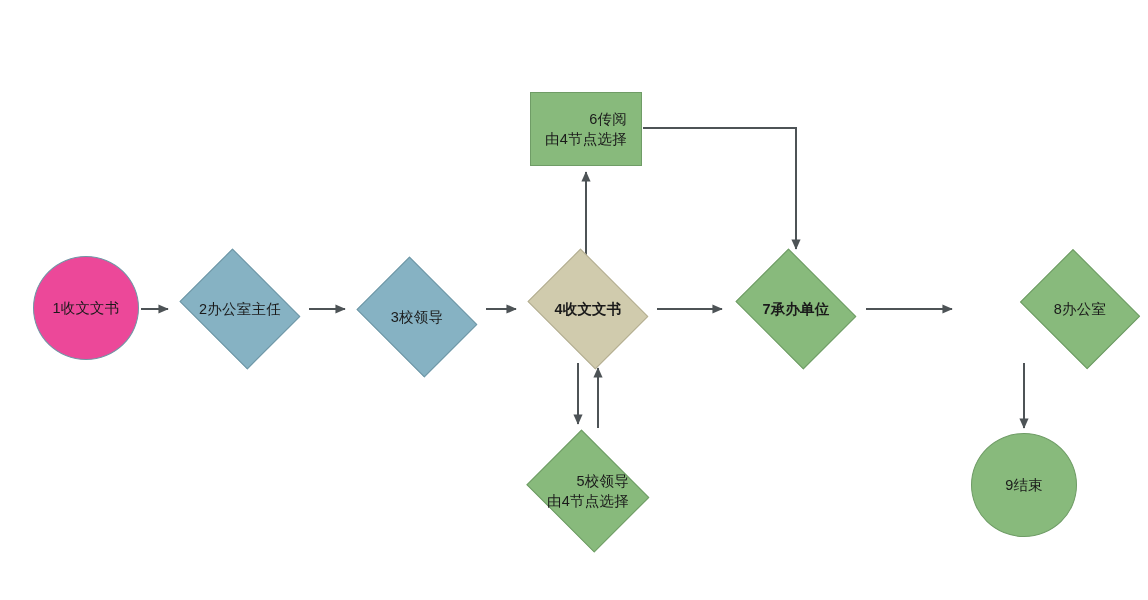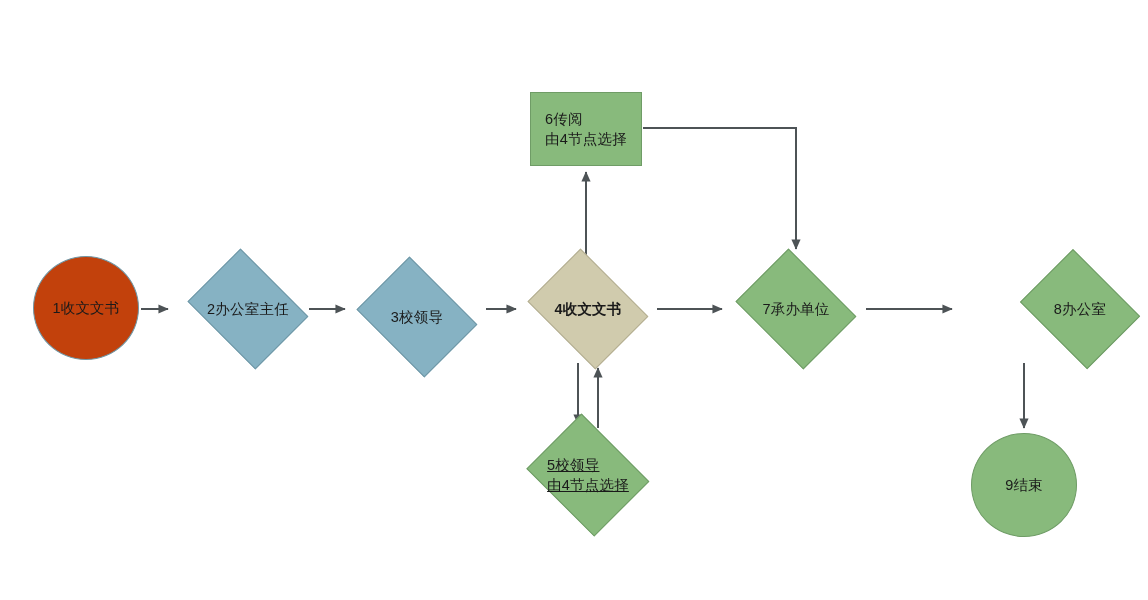--- a/index.html
+++ b/index.html
@@ -24,21 +24,21 @@
     width: 1148px;
     height: 600px;
     pointer-events: none;
   }
   .node {
     position: absolute;
     display: flex;
     align-items: center;
     justify-content: center;
     box-sizing: border-box;
-    text-align: left;
+    text-align: right;
     color: #1a1a1a;
     font-size: 14.5px;
     line-height: 1.38;
     white-space: pre-line;
     letter-spacing: 0.2px;
   }
   .node .nlabel {
     position: relative;
     z-index: 2;
     pointer-events: none;
@@ -80,25 +80,25 @@
       <path d="M 486 309 L 516 309" fill="none" stroke="#4d5356" stroke-width="2" stroke-linecap="butt" stroke-linejoin="miter" marker-end="url(#arrowhead)"></path>
       <path d="M 586 255 L 586 172" fill="none" stroke="#4d5356" stroke-width="2" stroke-linecap="butt" stroke-linejoin="miter" marker-end="url(#arrowhead)"></path>
       <path d="M 643 128 L 796 128 L 796 249" fill="none" stroke="#4d5356" stroke-width="2" stroke-linecap="butt" stroke-linejoin="miter" marker-end="url(#arrowhead)"></path>
       <path d="M 578 363 L 578 424" fill="none" stroke="#4d5356" stroke-width="2" stroke-linecap="butt" stroke-linejoin="miter" marker-end="url(#arrowhead)"></path>
       <path d="M 598 428 L 598 368" fill="none" stroke="#4d5356" stroke-width="2" stroke-linecap="butt" stroke-linejoin="miter" marker-end="url(#arrowhead)"></path>
       <path d="M 657 309 L 722 309" fill="none" stroke="#4d5356" stroke-width="2" stroke-linecap="butt" stroke-linejoin="miter" marker-end="url(#arrowhead)"></path>
       <path d="M 866 309 L 952 309" fill="none" stroke="#4d5356" stroke-width="2" stroke-linecap="butt" stroke-linejoin="miter" marker-end="url(#arrowhead)"></path>
       <path d="M 1024 363 L 1024 428" fill="none" stroke="#4d5356" stroke-width="2" stroke-linecap="butt" stroke-linejoin="miter" marker-end="url(#arrowhead)"></path>
     </svg>
   <div id="nodes">
-      <div class="node shape-circle" style="left: 33px; top: 256px; width: 106px; height: 104px; background: #c2410c; border: 1px solid rgb(111, 151, 166);"><span class="nlabel">1收文文书</span></div>
-      <div class="node shape-diamond" style="left: 180px; top: 256px; width: 136px; height: 106px;"><div class="dmd" style="background: rgb(134, 178, 195); border: 1px solid rgb(111, 151, 166);"></div><span class="nlabel">2办公室主任</span></div>
+      <div class="node shape-circle" style="left: 33px; top: 256px; width: 106px; height: 104px; background: #ec4899; border: 1px solid rgb(111, 151, 166);"><span class="nlabel">1收文文书</span></div>
+      <div class="node shape-diamond" style="left: 172px; top: 256px; width: 136px; height: 106px;"><div class="dmd" style="background: rgb(134, 178, 195); border: 1px solid rgb(111, 151, 166);"></div><span class="nlabel">2办公室主任</span></div>
       <div class="node shape-diamond" style="left: 349px; top: 264px; width: 136px; height: 106px;"><div class="dmd" style="background: rgb(134, 178, 195); border: 1px solid rgb(111, 151, 166);"></div><span class="nlabel">3校领导</span></div>
       <div class="node shape-diamond" style="left: 520px; top: 256px; width: 136px; height: 106px; font-weight: bold;"><div class="dmd" style="background: rgb(208, 203, 173); border: 1px solid rgb(179, 174, 146);"></div><span class="nlabel">4收文文书</span></div>
-      <div class="node shape-diamond" style="left: 520px; top: 420px; width: 136px; height: 110px; text-decoration: underline;"><div class="dmd" style="background: rgb(136, 186, 124); border: 1px solid rgb(111, 156, 102);"></div><span class="nlabel">5校领导
+      <div class="node shape-diamond" style="left: 520px; top: 436px; width: 136px; height: 110px;"><div class="dmd" style="background: rgb(136, 186, 124); border: 1px solid rgb(111, 156, 102);"></div><span class="nlabel">5校领导
 由4节点选择</span></div>
       <div class="node shape-rect" style="left: 530px; top: 92px; width: 112px; height: 74px; background: rgb(136, 186, 124); border: 1px solid rgb(111, 156, 102);"><span class="nlabel">6传阅
 由4节点选择</span></div>
-      <div class="node shape-diamond" style="left: 728px; top: 256px; width: 136px; height: 106px;"><div class="dmd" style="background: rgb(136, 186, 124); border: 1px solid rgb(111, 156, 102);"></div><span class="nlabel">7承办单位</span></div>
+      <div class="node shape-diamond" style="left: 728px; top: 256px; width: 136px; height: 106px; font-weight: bold;"><div class="dmd" style="background: rgb(136, 186, 124); border: 1px solid rgb(111, 156, 102);"></div><span class="nlabel">7承办单位</span></div>
       <div class="node shape-diamond" style="left: 1013px; top: 256px; width: 134px; height: 106px;"><div class="dmd" style="background: rgb(136, 186, 124); border: 1px solid rgb(111, 156, 102);"></div><span class="nlabel">8办公室</span></div>
       <div class="node shape-circle" style="left: 971px; top: 433px; width: 106px; height: 104px; background: rgb(136, 186, 124); border: 1px solid rgb(111, 156, 102);"><span class="nlabel">9结束</span></div>
     </div>
 </div>
 
 </body></html>

